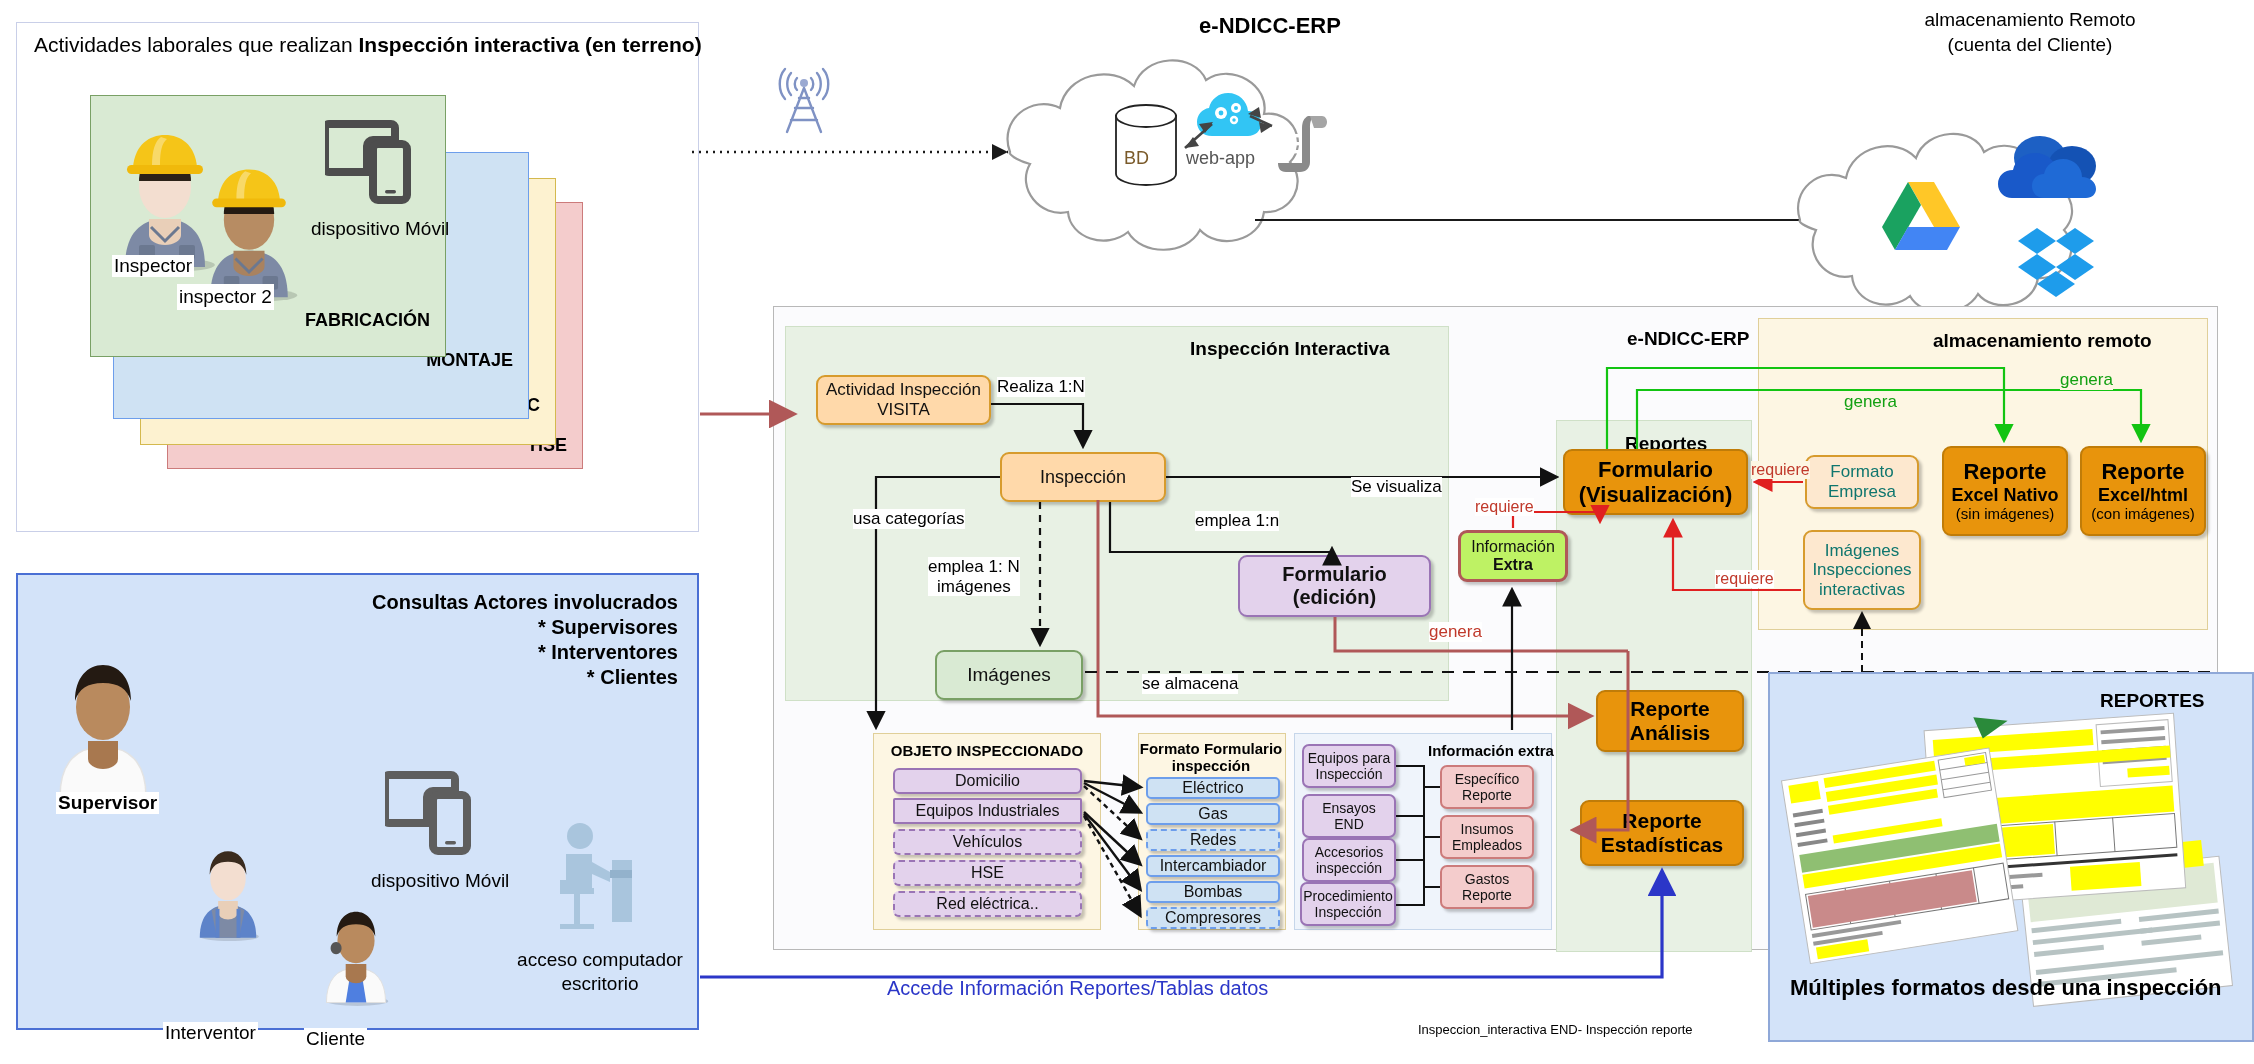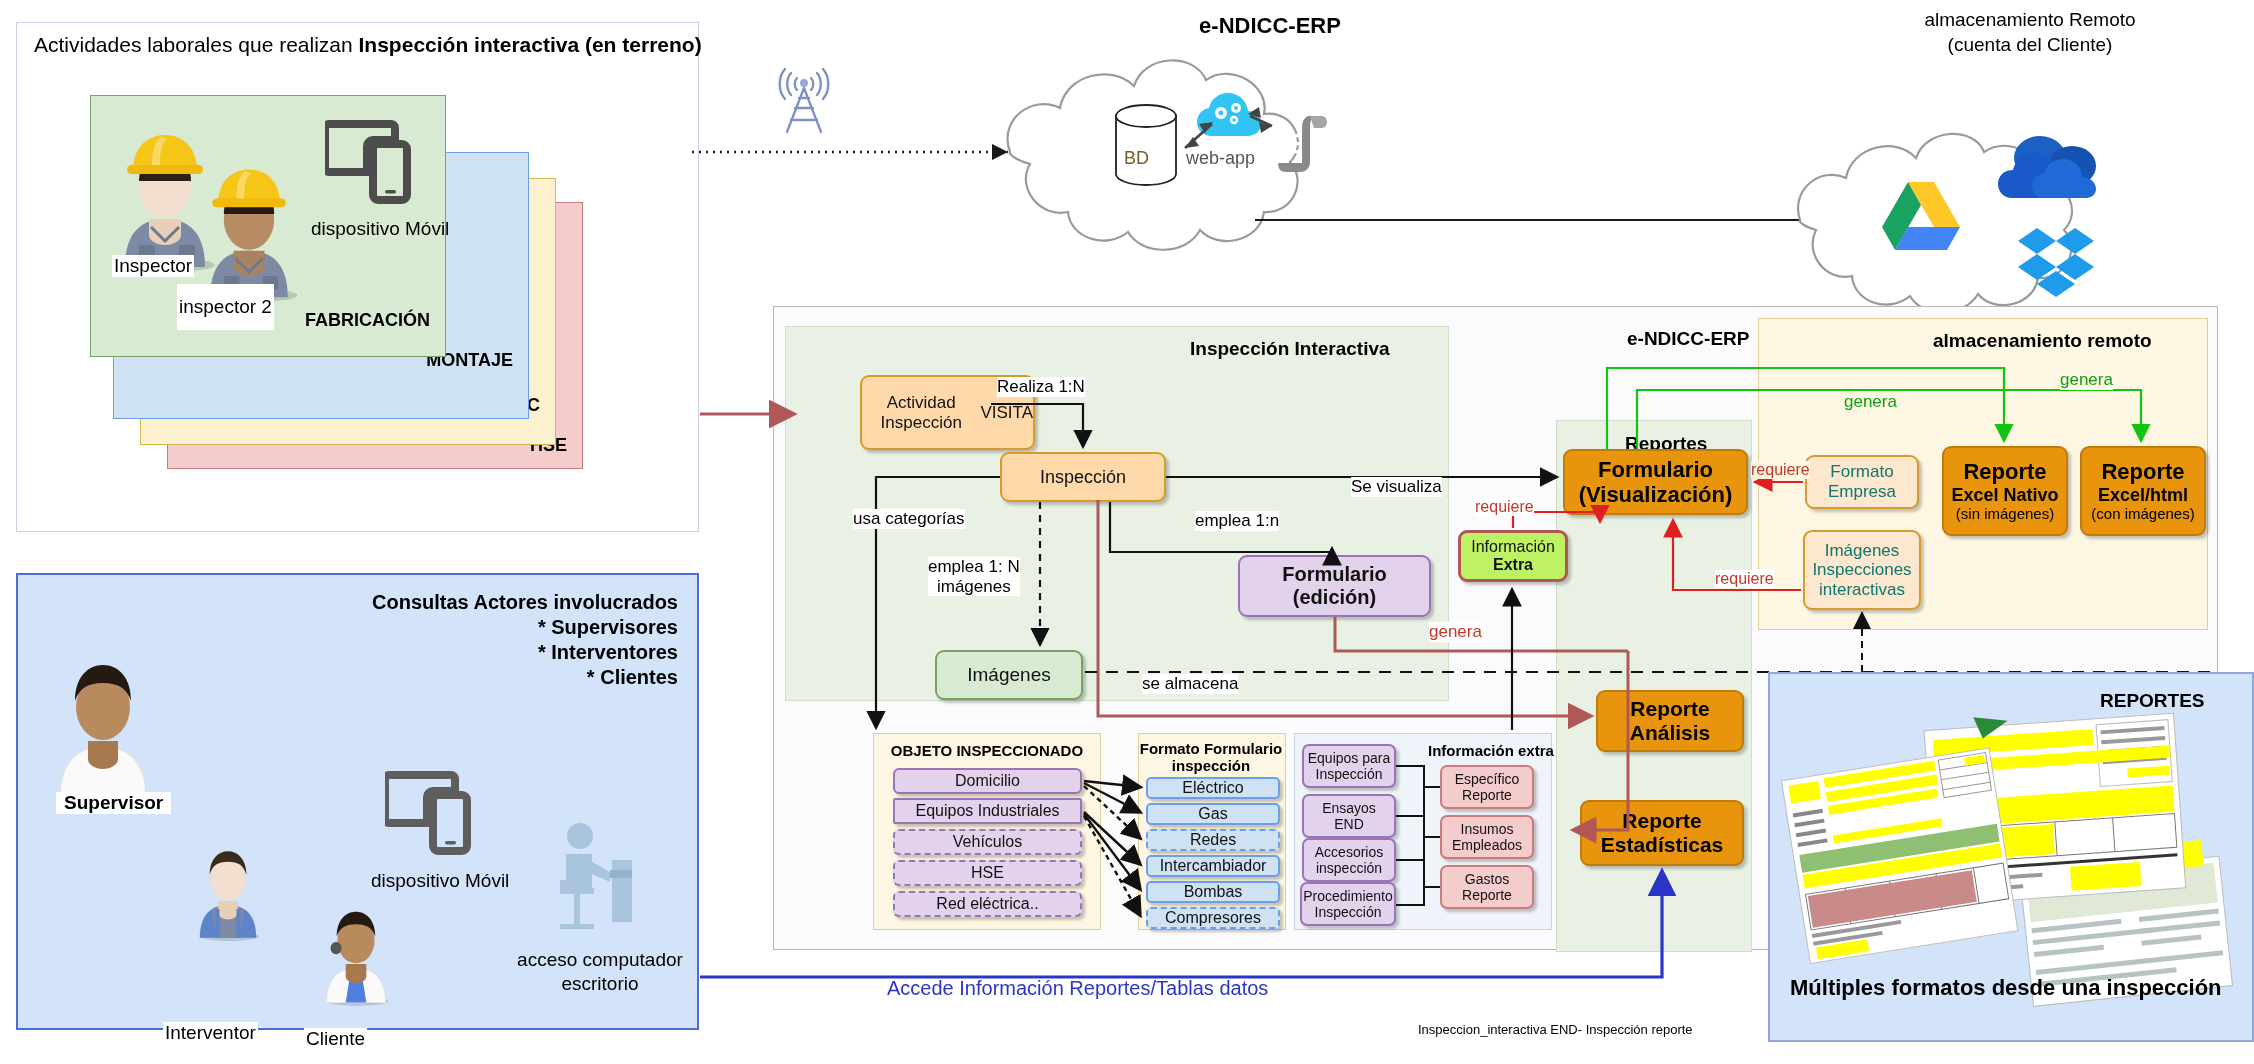--- a/index.html
+++ b/index.html
@@ -81,21 +81,21 @@
   <path d="M34 66c0-18 12-28 26-28s26 10 26 28z" fill="#241a12"></path>
   <path d="M28 52c2-22 16-32 32-32s30 10 32 32z" fill="#f5c518"></path>
   <rect x="22" y="50" width="76" height="9" rx="4.5" fill="#f0b90b"></rect>
   <path d="M56 22c-6 4-9 14-9 28h8c0-14 2-22 7-26z" fill="#fff" opacity=".35"></path>
   <path d="M46 112l14 14 14-14" fill="none" stroke="#6b7890" stroke-width="3"></path>
   <rect x="34" y="130" width="16" height="14" rx="2" fill="#6b7890"></rect>
   <rect x="74" y="130" width="16" height="14" rx="2" fill="#6b7890"></rect>
 </svg>
 
 <div class="abs" style="left:112px;top:255px;font-size:19px;background:#fff;padding:0 2px;">Inspector</div>
-<div class="abs" style="left:177px;top:284px;font-size:19px;background:#fff;padding:12px 2px;">inspector 2</div>
+<div class="abs" style="left:177px;top:284px;font-size:19px;background:#fff;padding:2px 2px;">inspector 2</div>
 
 <svg class="abs" style="left:325px;top:118px;" width="96" height="86" viewBox="0 0 96 86">
   <path d="M4 6h62a4 4 0 0 1 4 4v12H48a6 6 0 0 0-6 6v26H4a4 4 0 0 1-4-4V10a4 4 0 0 1 4-4z" fill="none" stroke="#4d4d4d" stroke-width="8"></path>
   <rect x="48" y="26" width="34" height="56" rx="5" fill="none" stroke="#4d4d4d" stroke-width="8"></rect>
   <rect x="60" y="72" width="11" height="3.5" rx="1.7" fill="#4d4d4d"></rect>
 </svg>
 <div class="abs" style="left:311px;top:218px;font-size:19px;">dispositivo Móvil</div>
 
 <div class="abs ctr" style="left:1090px;top:12px;width:360px;font-size:22px;font-weight:bold;line-height:1.25;">
   <div>e-NDICC-ERP</div>
@@ -224,21 +224,21 @@
 <div class="panel-title" style="left:1190px;top:338px;font-size:19px;">Inspección Interactiva</div>
 
 <div class="panel" style="left:1556px;top:420px;width:196px;height:532px;background:#e8f1e4;border:1px solid #cfe0c7;"></div>
 <div class="panel-title" style="left:1625px;top:433px;font-size:19px;">Reportes</div>
 
 <div class="panel-title" style="left:1627px;top:328px;font-size:19px;">e-NDICC-ERP</div>
 
 <div class="panel" style="left:1758px;top:318px;width:450px;height:312px;background:#fdf6e3;border:1px solid #e0cf99;"></div>
 <div class="panel-title" style="left:1933px;top:330px;font-size:19px;">almacenamiento remoto</div>
 
-<div class="node n-orange sh" style="left:860px;top:375px;width:175px;height:75px;font-size:17px;flex-direction:row;">
+<div class="node n-orange sh" style="left:816px;top:375px;width:175px;height:50px;font-size:17px;flex-direction:column;">
   <span>Actividad Inspección</span>
   <span>VISITA</span>
 </div>
 
 <div class="node n-orange sh" style="left:1000px;top:452px;width:166px;height:50px;font-size:18px;">Inspección</div>
 
 <div class="node n-purple sh" style="left:1238px;top:555px;width:193px;height:62px;font-size:20px;font-weight:bold;flex-direction:column;">
   <span>Formulario</span>
   <span>(edición)</span>
 </div>
@@ -439,21 +439,21 @@
   <div>* Clientes</div>
 </div>
 
 <svg class="abs" style="left:48px;top:645px;" width="110" height="160" viewBox="0 0 110 160">
   <ellipse cx="57" cy="150" rx="45" ry="7" fill="#000" opacity=".13"></ellipse>
   <path d="M12 152c0-36 18-50 43-50s43 14 43 50z" fill="#fafafa" stroke="#e3e3e3" stroke-width="1.5"></path>
   <path d="M40 96h30v18a15 10 0 0 1-30 0z" fill="#a8784f"></path>
   <ellipse cx="55" cy="62" rx="27" ry="33" fill="#b98a5e"></ellipse>
   <path d="M27 56c0-24 13-36 28-36s28 12 28 36c-4-12-12-18-28-18s-24 6-28 18z" fill="#241a12"></path>
 </svg>
-<div class="abs" style="left:56px;top:792px;font-size:19px;font-weight:bold;background:#fff;padding:0 8px;">Supervisor</div>
+<div class="abs" style="left:56px;top:792px;font-size:19px;font-weight:bold;background:#fff;padding:0 2px;">Supervisor</div>
 
 <svg class="abs" style="left:190px;top:838px;" width="76" height="105" viewBox="0 0 110 160">
   <ellipse cx="57" cy="150" rx="45" ry="7" fill="#000" opacity=".13"></ellipse>
   <path d="M12 152c0-36 18-50 43-50s43 14 43 50z" fill="#5d83c9"></path>
   <path d="M30 110c8-6 16-8 25-8s17 2 25 8l-8 42H38z" fill="#7d8aa5"></path>
   <path d="M40 96h30v18a15 10 0 0 1-30 0z" fill="#e9cfb8"></path>
   <ellipse cx="55" cy="62" rx="27" ry="33" fill="#f3ded0"></ellipse>
   <path d="M27 56c0-24 13-36 28-36s28 12 28 36c-4-14-12-20-28-20s-24 6-28 20z" fill="#3a2b1e"></path>
   <rect x="36" y="108" width="6" height="44" fill="#5d83c9"></rect>
     <rect x="68" y="108" width="6" height="44" fill="#5d83c9"></rect>

